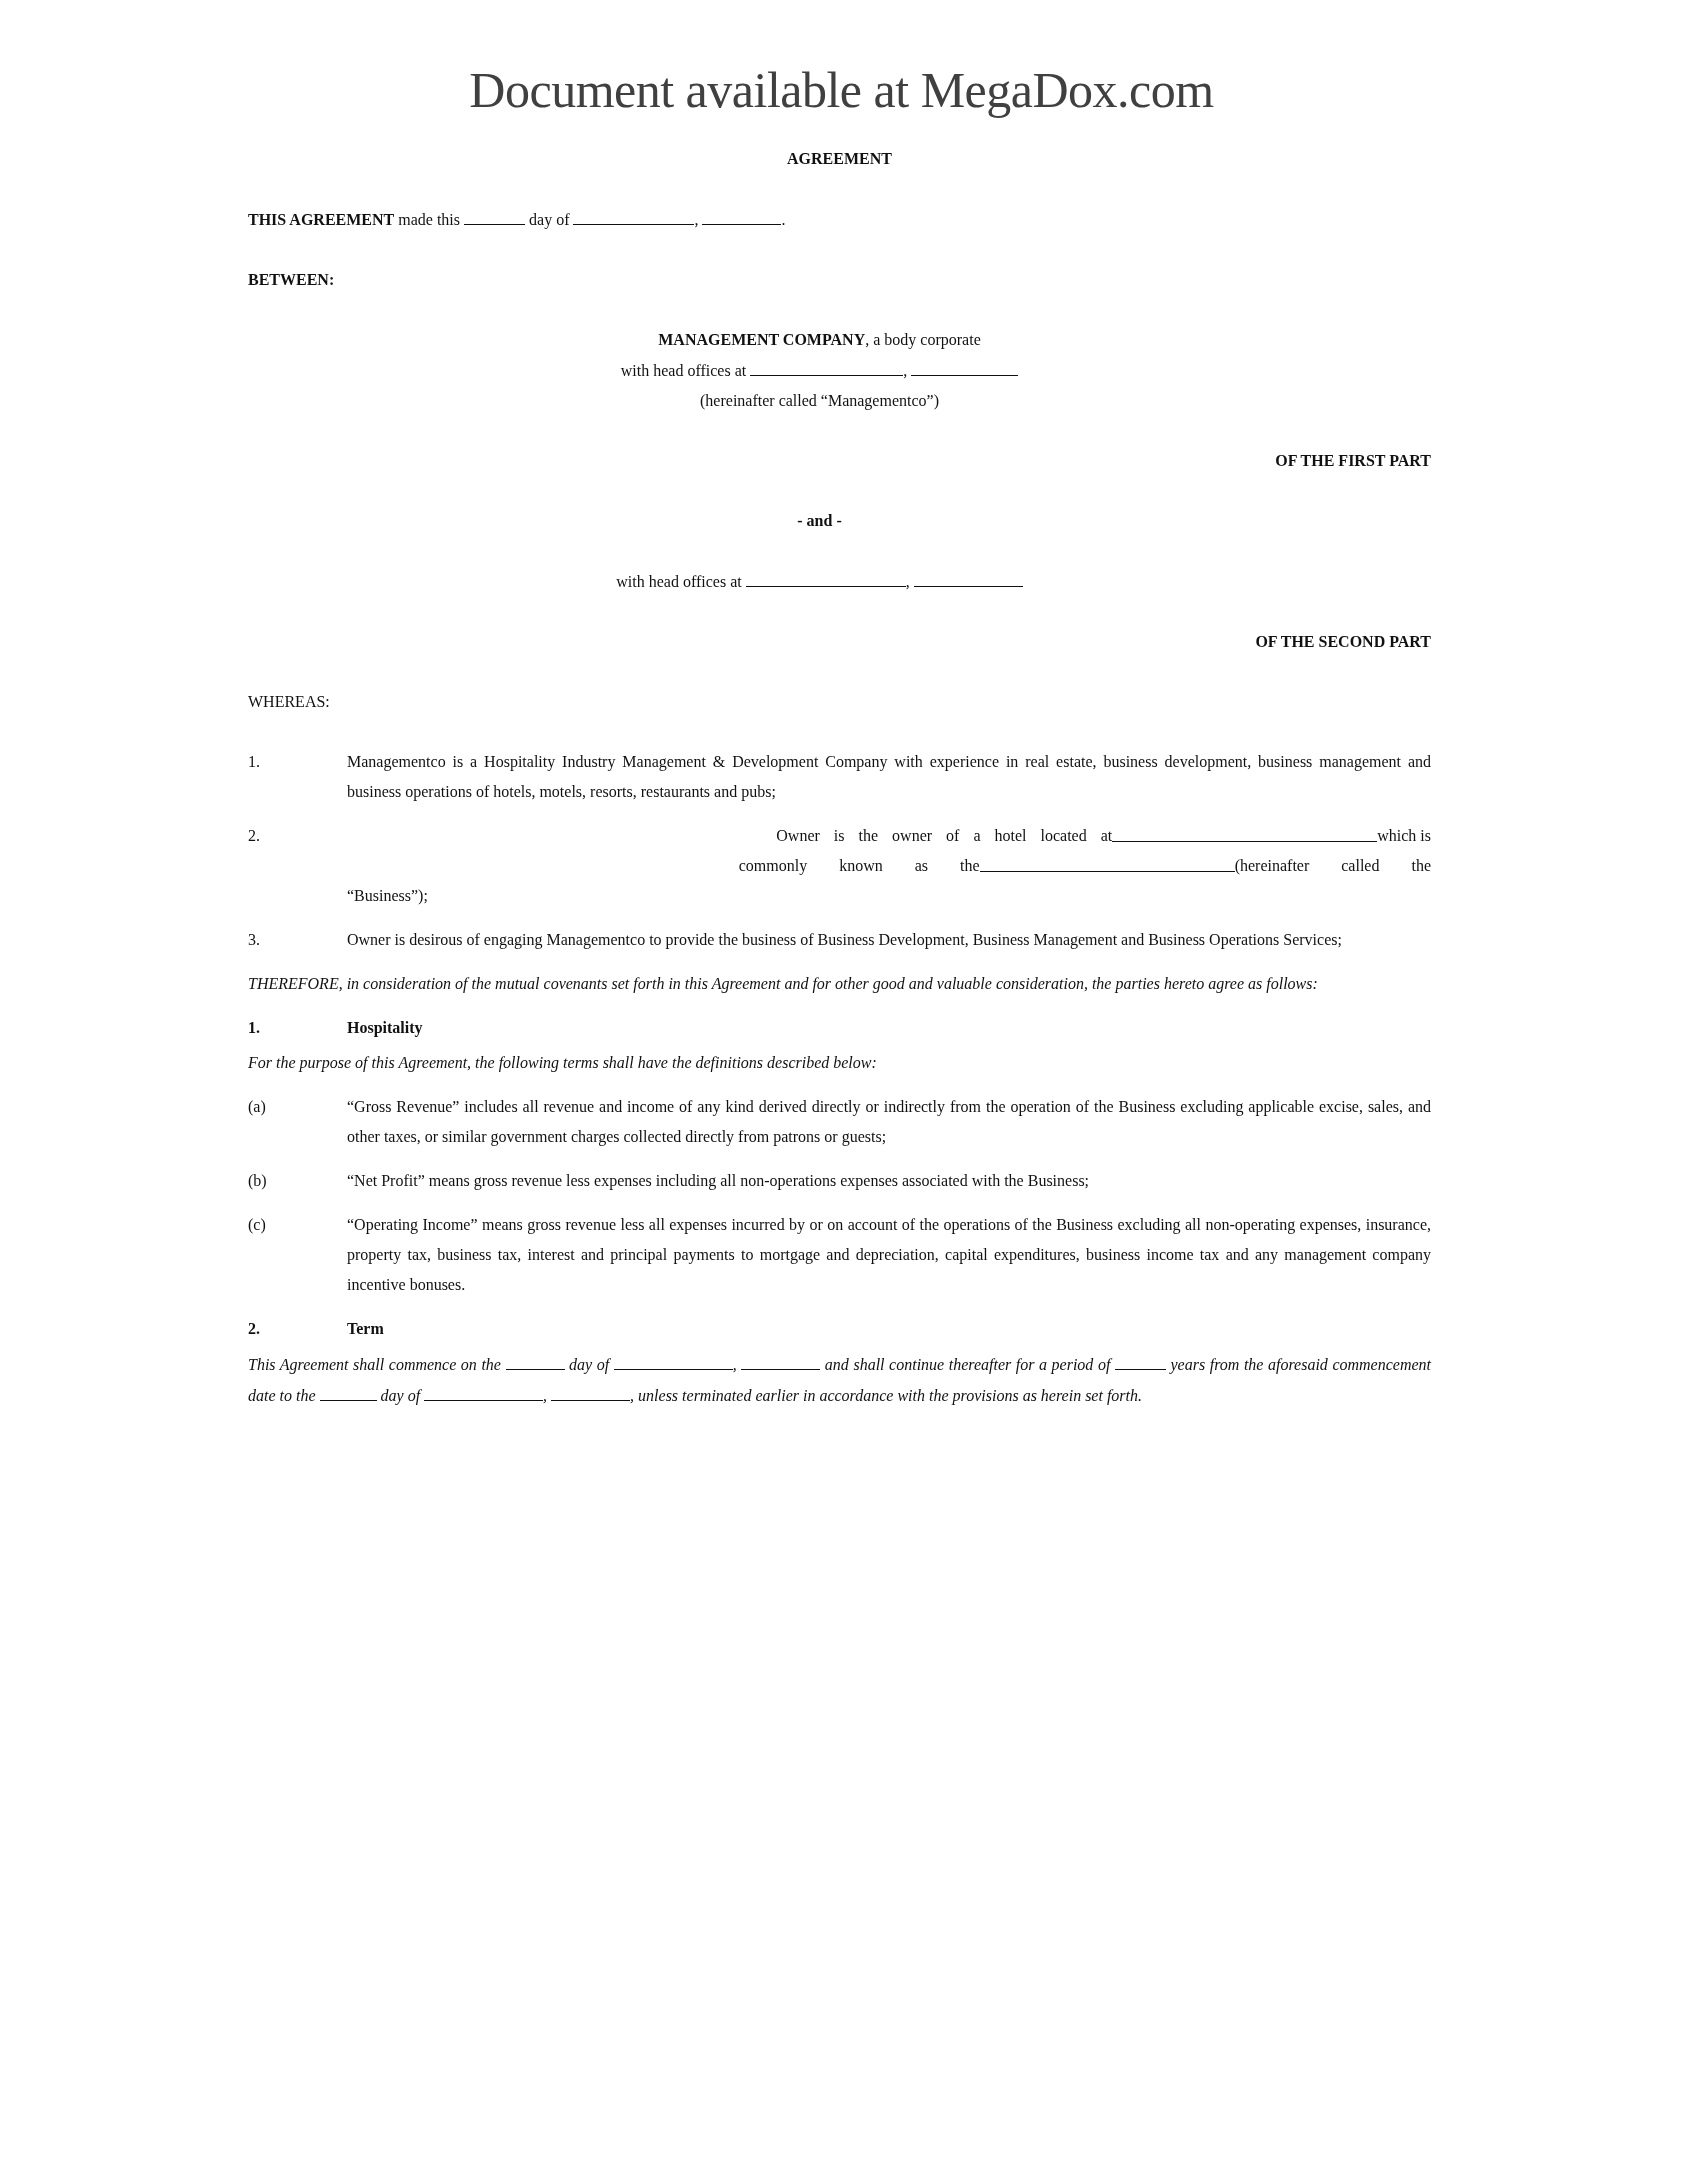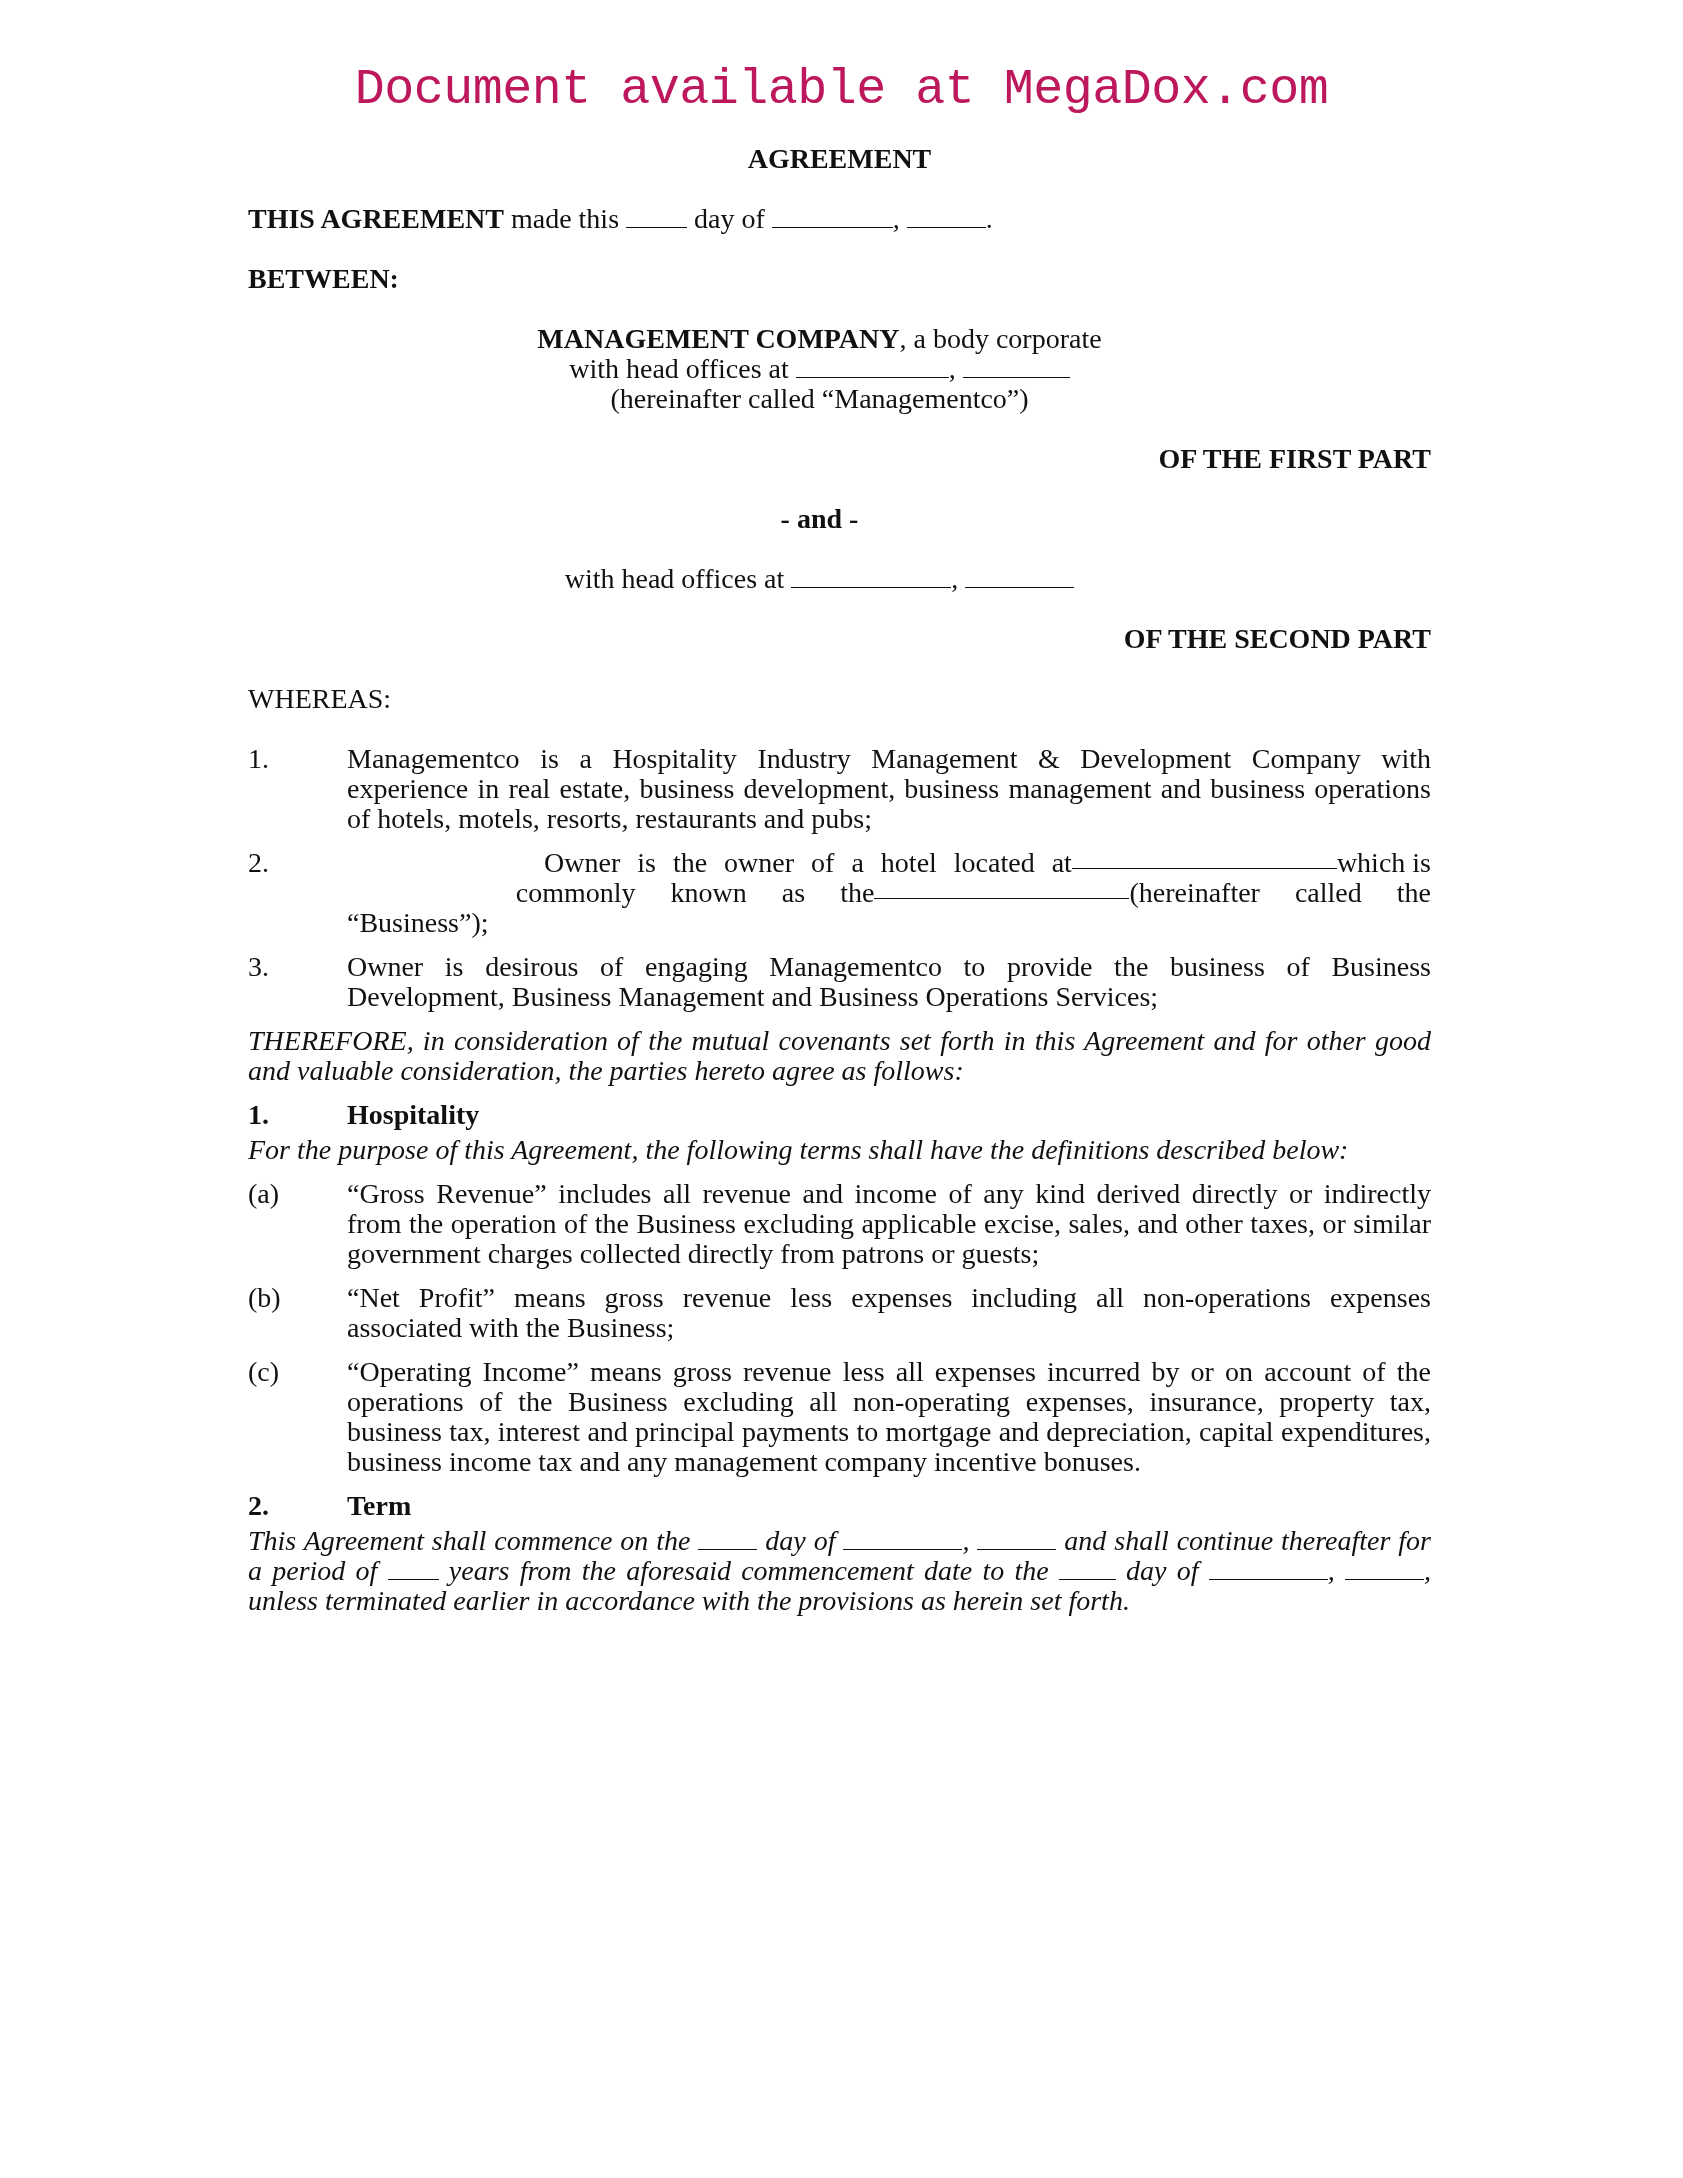--- a/index.html
+++ b/index.html
@@ -1,24 +1,24 @@
 <!DOCTYPE html>
 <html><head>
 <meta charset="utf-8">
 <style>
   html, body { margin: 0; padding: 0; background: #ffffff; }
   body { width: 1683px; height: 2178px; position: relative; overflow: hidden; }
   .watermark {
     position: absolute; top: 61px; left: 0; width: 1683px; text-align: center;
-    font-family: Liberation Mono, monospace; font-size: 50px; color: #be185d;
+    font-family: Liberation Serif, serif; font-size: 50px; color: #404040;
     letter-spacing: -0.5px;
   }
   .page {
     position: absolute; left: 248px; top: 194px; width: 1183px;
-    font-family: "Liberation Serif", serif; font-size: 28px; line-height: 30px; color: #111;
+    font-family: "Liberation Serif", serif; font-size: 16px; line-height: 30px; color: #111;
   }
   .title { text-align: center; font-weight: bold; margin: 0 0 30px 0; }
   p { margin: 0; }
   .b { font-weight: bold; }
   .blank { display: inline-block; border-bottom: 1.5px solid #111; height: 20px; vertical-align: baseline; }
   .gap-s { height: 30px; }
   .party { text-align: center; }
   .right { text-align: right; font-weight: bold; }
   .center-b { text-align: center; font-weight: bold; }
   .item { display: flex; text-align: justify; }

